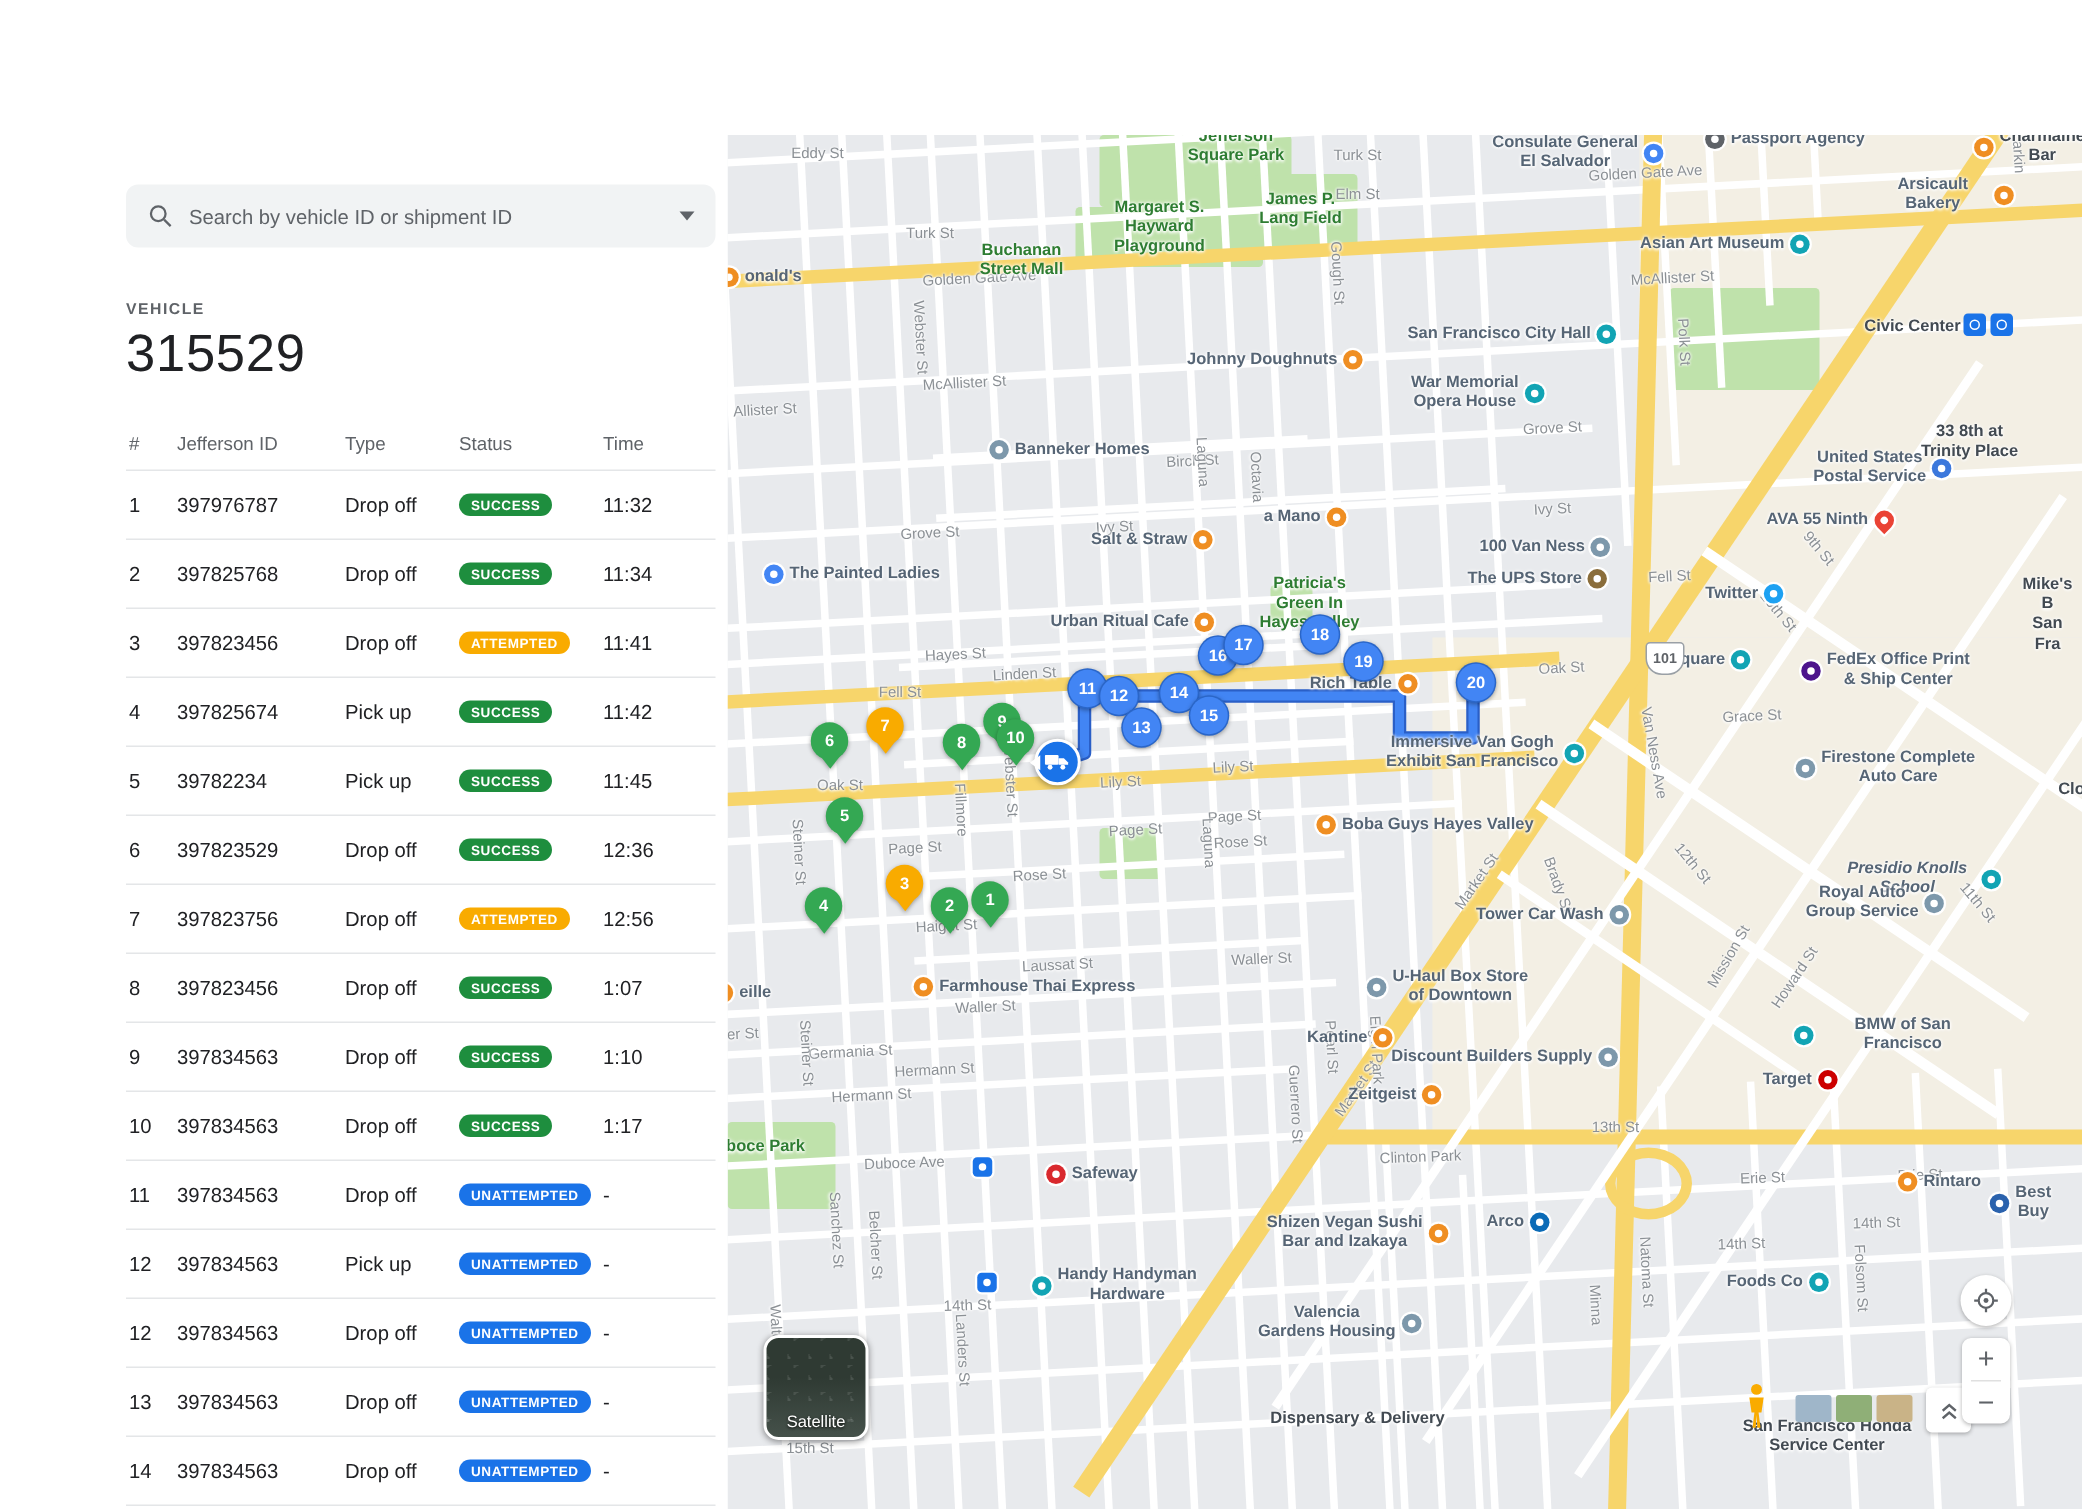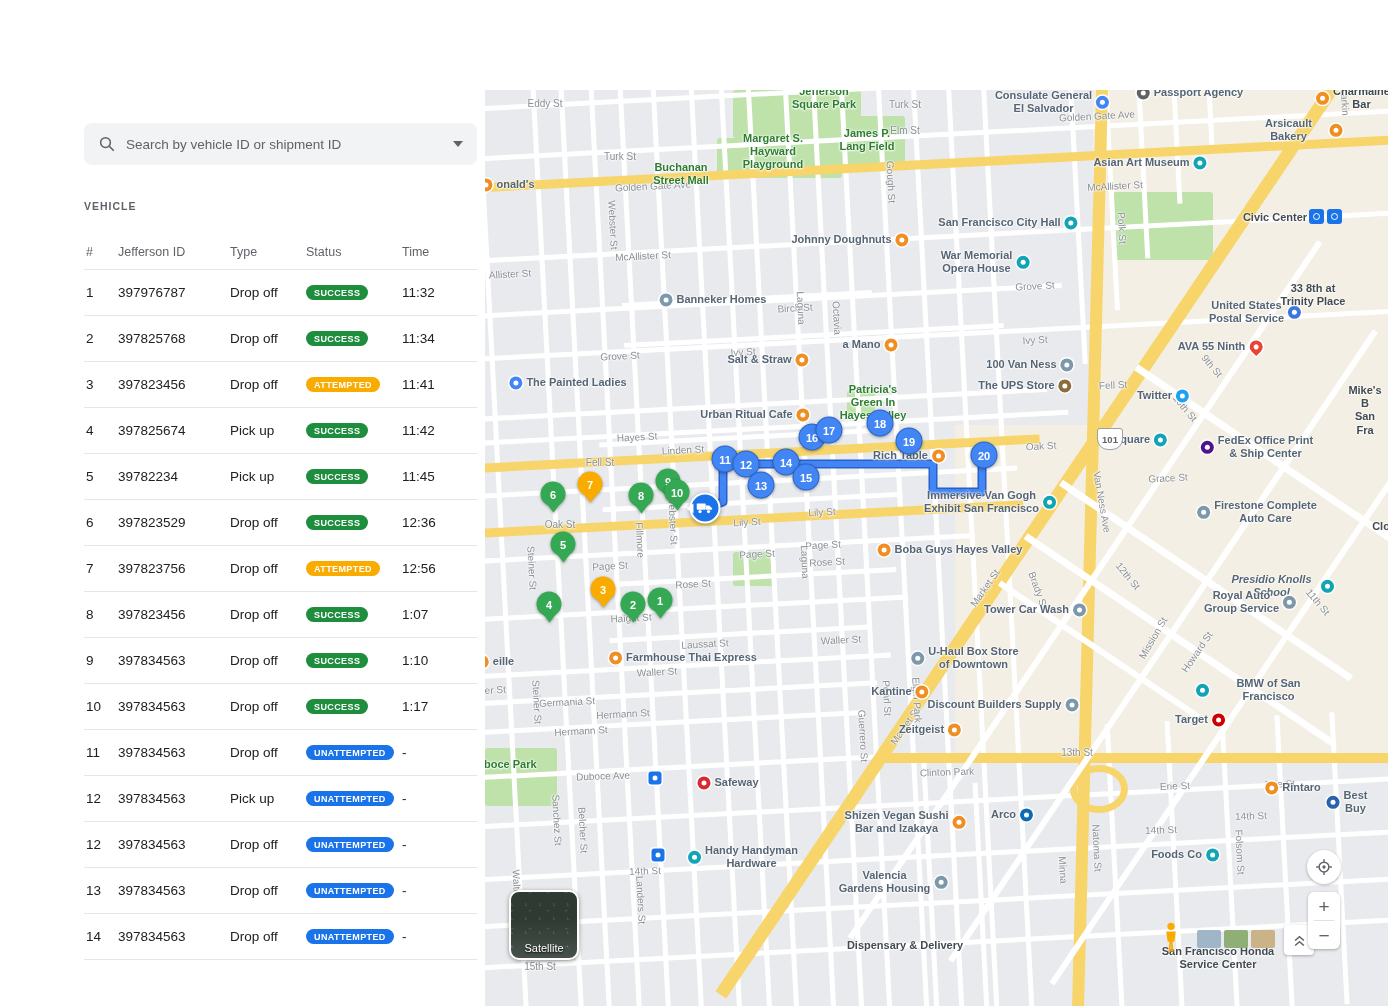--- a/index.html
+++ b/index.html
@@ -111,20 +111,21 @@
     <div class="side-inner">
       <div class="search-box">
         <svg width="18" height="18" viewBox="0 0 24 24" fill="none" stroke="#5f6368" stroke-width="2">
             <circle cx="10" cy="10" r="6.5"></circle>
             <line x1="15.2" y1="15.2" x2="21" y2="21"></line>
           </svg>
         <input type="text" placeholder="Search by vehicle ID or shipment ID" style="">
         <span class="caret"></span>
       </div>
       <div class="veh-label">VEHICLE</div>
+      <div class="veh-id">315529</div>
       <table class="ship-table">
         <colgroup>
             <col style="width:32px">
             <col style="width:112px">
             <col style="width:76px">
             <col style="width:96px">
             <col style="width:77px">
           </colgroup>
         <thead>
           <tr>

